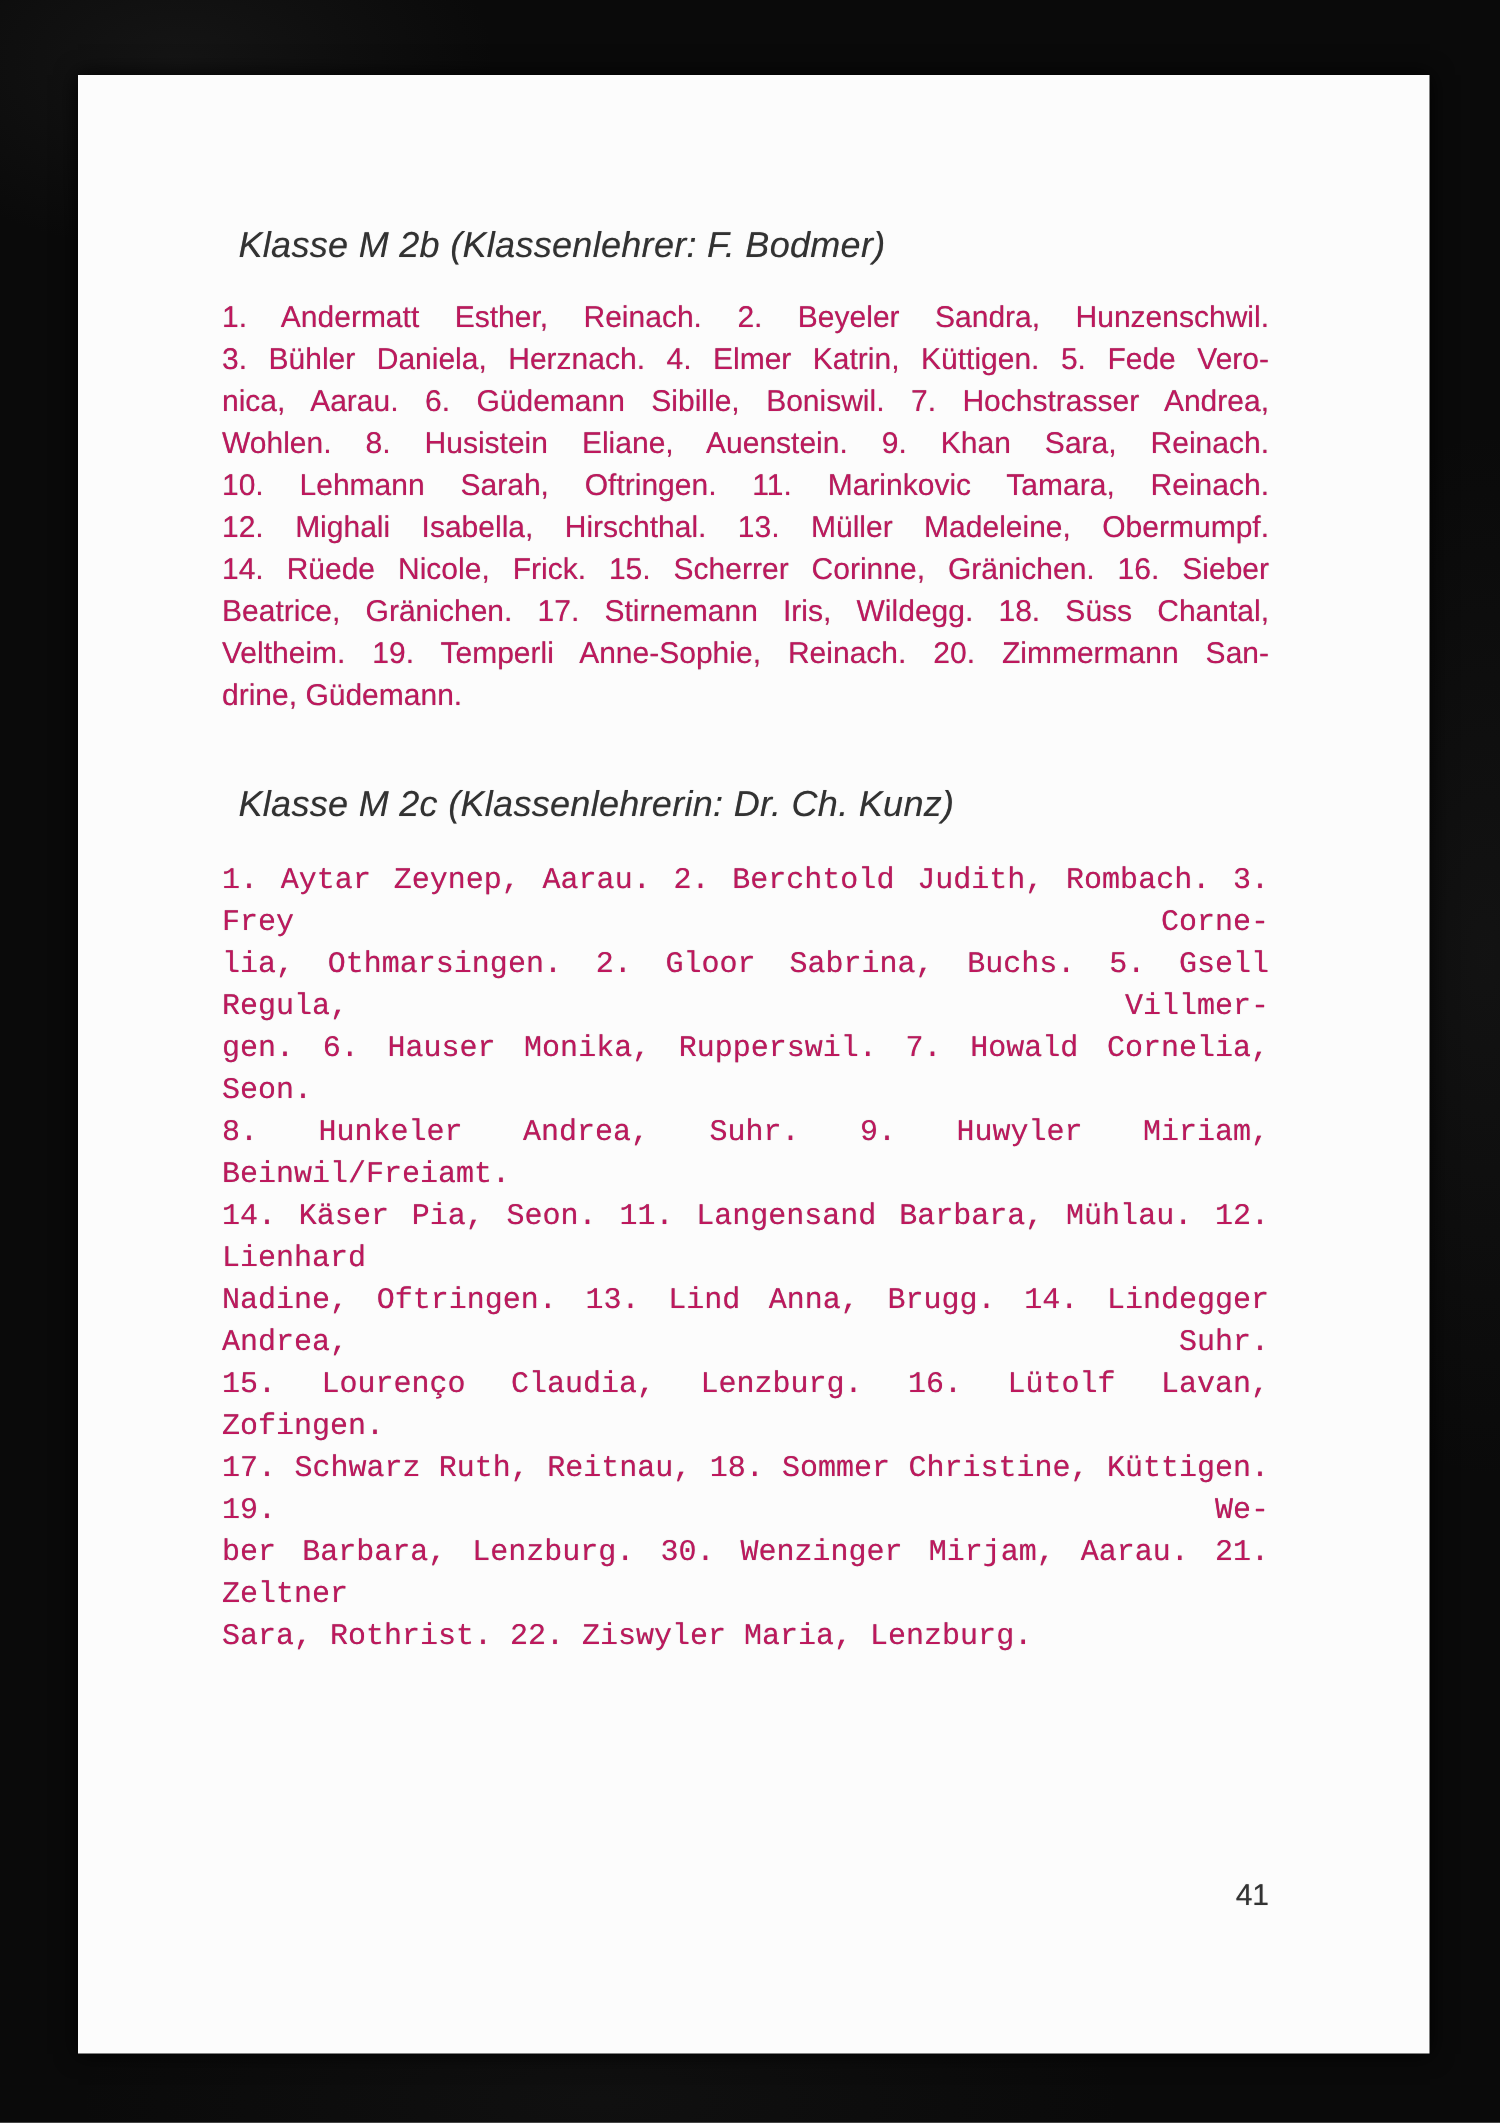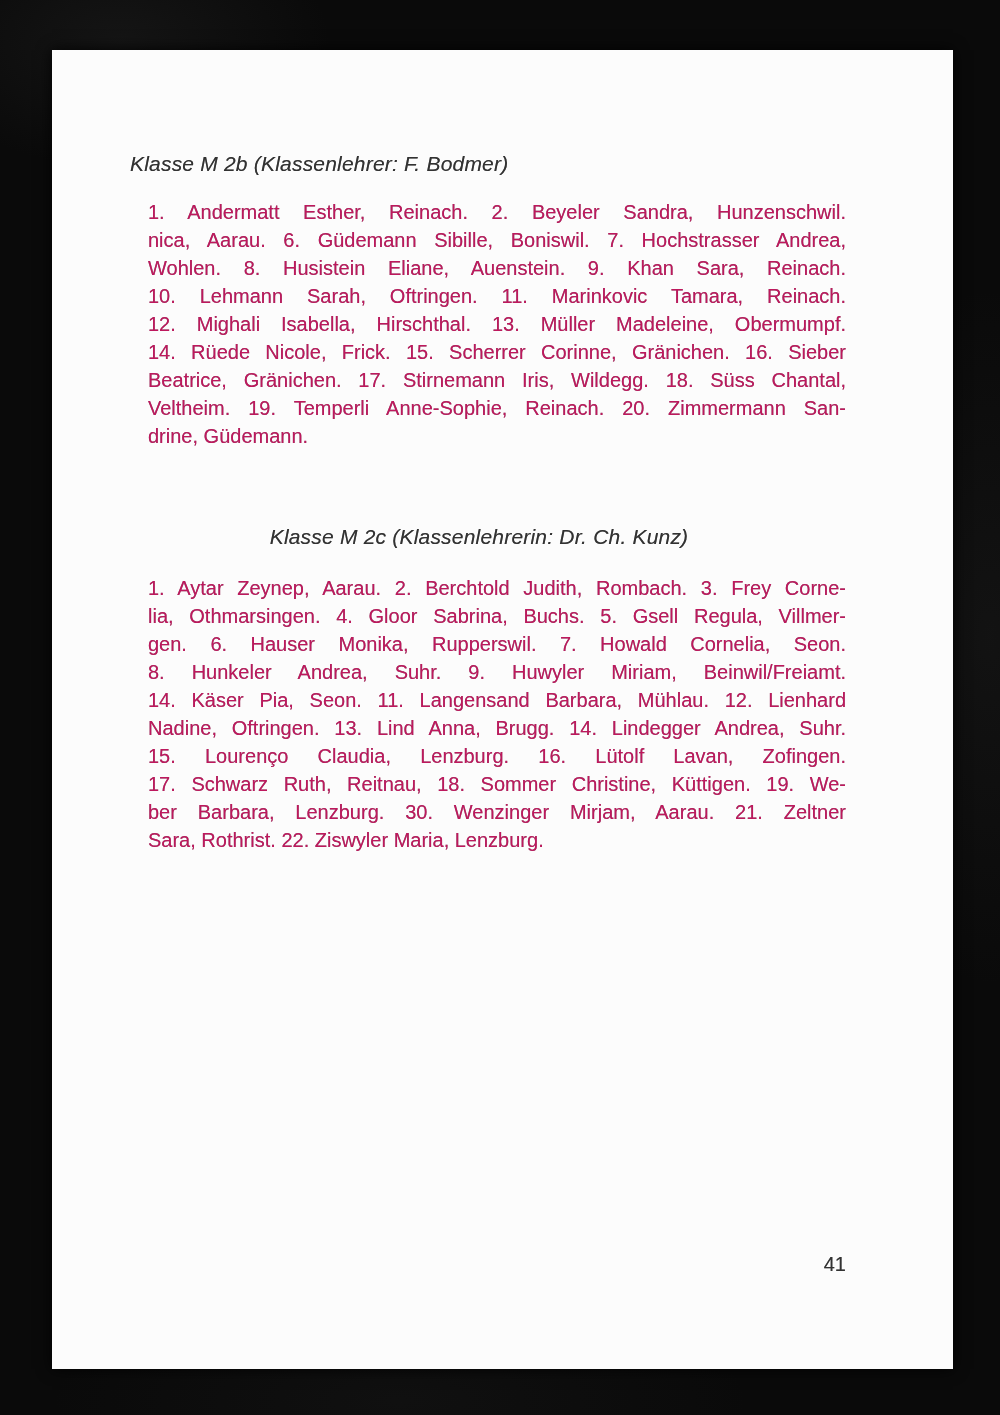--- a/index.html
+++ b/index.html
@@ -29,43 +29,43 @@
     left: 52px;
     top: 50px;
     width: 901px;
     height: 1319px;
     background: #fcfcfc;
     box-shadow: 0 0 14px rgba(0,0,0,0.9);
     color: #333;
   }
   .heading {
     position: absolute;
-    left: 78px;
+    left: 107px;
     width: 698px;
-    font-size: 21px;
+    font-size: 24px;
     line-height: 28px;
     font-style: italic;
     letter-spacing: 0.2px;
     color: #323232;
     text-shadow: 0 0 0.5px rgba(45,45,45,0.55);
     white-space: nowrap;
   }
   .heading-2b { top: 100px; }
-  .heading-2c { top: 473px; text-align: center; }
+  .heading-2c { top: 473px; }
   .para {
     position: absolute;
     left: 96px;
     width: 698px;
     font-size: 20px;
     line-height: 28px;
     color: #be185d;
     text-shadow: 0 0 0.5px rgba(45,45,45,0.55);
   }
   .para-2b { top: 148px; }
-  .para-2c { top: 524px; }
+  .para-2c { top: 524px; font-family: Liberation Mono, monospace; }
   .line {
     text-align: left;
     text-align-last: left;
   }
   .line.j {
     text-align: justify;
     text-align-last: justify;
   }
   .pagenum-row {
     position: absolute;
@@ -89,35 +89,36 @@
 <body>
 
 <div class="backdrop"></div>
 
 <div class="page">
 
   <div class="heading heading-2b">Klasse M 2b (Klassenlehrer: F. Bodmer)</div>
 
   <div class="para para-2b">
       <div class="line j">1. Andermatt Esther, Reinach. 2. Beyeler Sandra, Hunzenschwil.</div>
+      <div class="line j">3. Bühler Daniela, Herznach. 4. Elmer Katrin, Küttigen. 5. Fede Vero-</div>
       <div class="line j">nica, Aarau. 6. Güdemann Sibille, Boniswil. 7. Hochstrasser Andrea,</div>
       <div class="line j">Wohlen. 8. Husistein Eliane, Auenstein. 9. Khan Sara, Reinach.</div>
       <div class="line j">10. Lehmann Sarah, Oftringen. 11. Marinkovic Tamara, Reinach.</div>
       <div class="line j">12. Mighali Isabella, Hirschthal. 13. Müller Madeleine, Obermumpf.</div>
       <div class="line j">14. Rüede Nicole, Frick. 15. Scherrer Corinne, Gränichen. 16. Sieber</div>
       <div class="line j">Beatrice, Gränichen. 17. Stirnemann Iris, Wildegg. 18. Süss Chantal,</div>
       <div class="line j">Veltheim. 19. Temperli Anne-Sophie, Reinach. 20. Zimmermann San-</div>
       <div class="line">drine, Güdemann.</div>
     </div>
 
   <div class="heading heading-2c">Klasse M 2c (Klassenlehrerin: Dr. Ch. Kunz)</div>
 
   <div class="para para-2c">
       <div class="line j">1. Aytar Zeynep, Aarau. 2. Berchtold Judith, Rombach. 3. Frey Corne-</div>
-      <div class="line j">lia, Othmarsingen. 4. Gloor Sabrina, Buchs. 5. Gsell Regula, Villmer-</div>
+      <div class="line j">lia, Othmarsingen. 2. Gloor Sabrina, Buchs. 5. Gsell Regula, Villmer-</div>
       <div class="line j">gen. 6. Hauser Monika, Rupperswil. 7. Howald Cornelia, Seon.</div>
       <div class="line j">8. Hunkeler Andrea, Suhr. 9. Huwyler Miriam, Beinwil/Freiamt.</div>
       <div class="line j">14. Käser Pia, Seon. 11. Langensand Barbara, Mühlau. 12. Lienhard</div>
       <div class="line j">Nadine, Oftringen. 13. Lind Anna, Brugg. 14. Lindegger Andrea, Suhr.</div>
       <div class="line j">15. Lourenço Claudia, Lenzburg. 16. Lütolf Lavan, Zofingen.</div>
       <div class="line j">17. Schwarz Ruth, Reitnau, 18. Sommer Christine, Küttigen. 19. We-</div>
       <div class="line j">ber Barbara, Lenzburg. 30. Wenzinger Mirjam, Aarau. 21. Zeltner</div>
       <div class="line">Sara, Rothrist. 22. Ziswyler Maria, Lenzburg.</div>
     </div>
 

